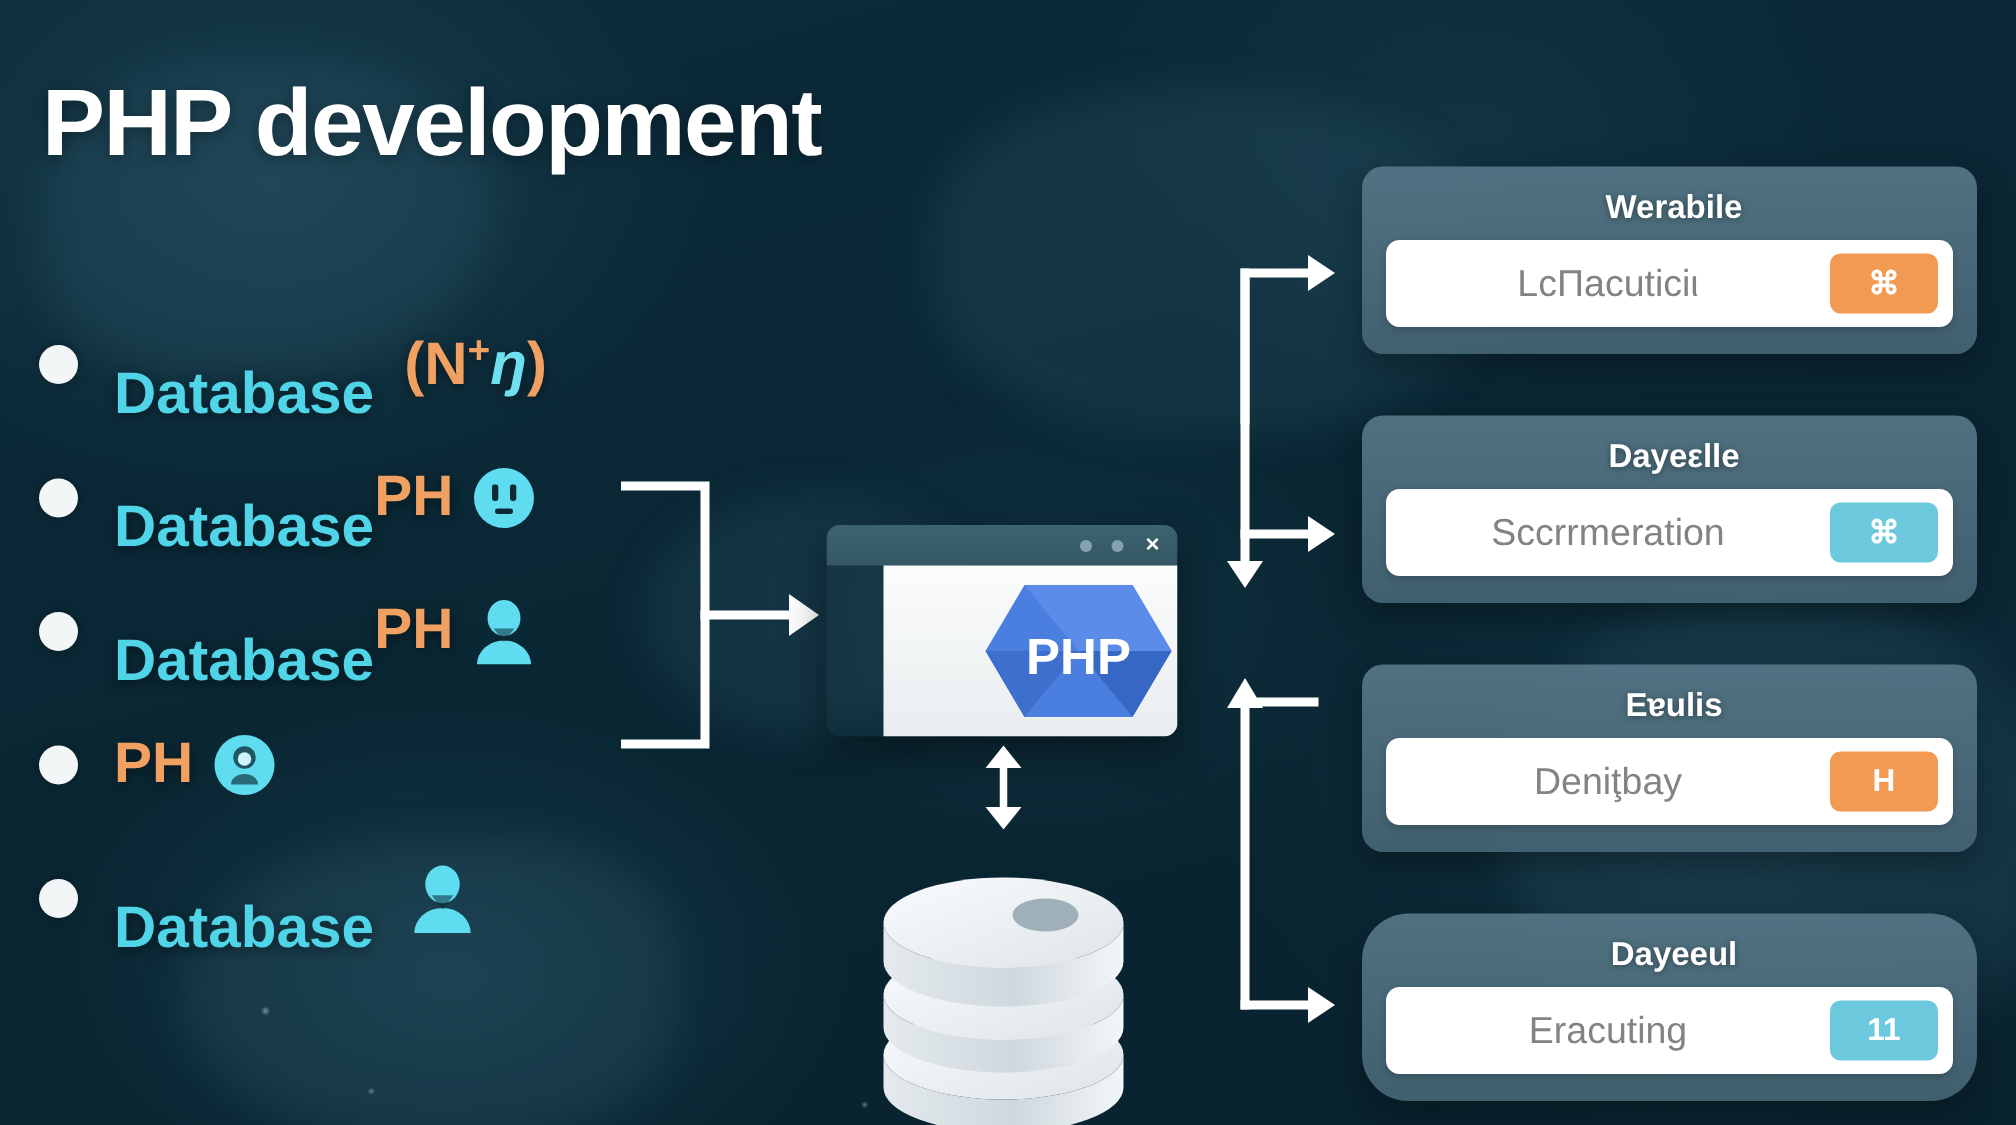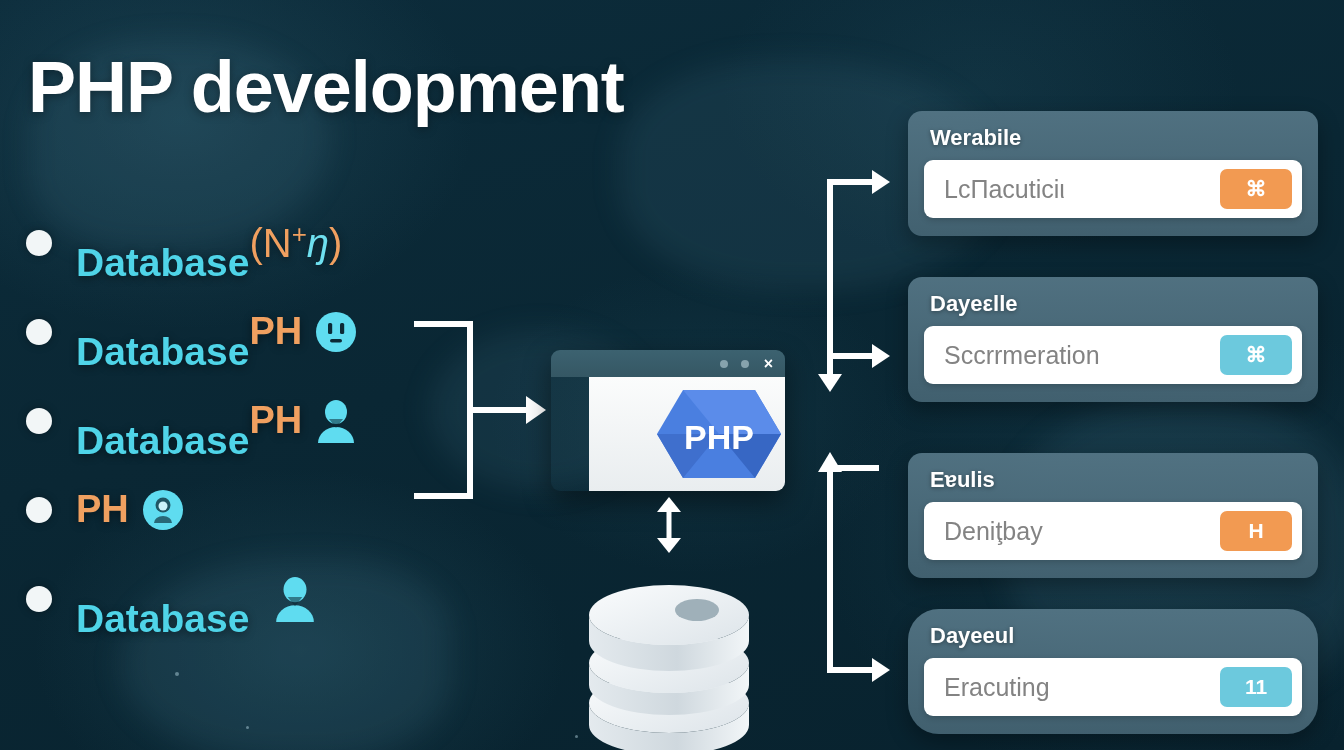--- a/index.html
+++ b/index.html
@@ -31,21 +31,21 @@
     position: absolute;
     width: 4px; height: 4px; border-radius: 50%;
     background: rgba(190,225,235,0.45);
     filter: blur(0.6px);
   }
 
   
   .title {
     position: absolute;
     left: 28px; top: 46px;
-    font-size: 72px;
+    font-size: 63px;
     font-weight: bold;
     color: #ffffff;
     letter-spacing: -1px;
     text-shadow: 0 2px 10px rgba(0,0,0,0.35);
   }
 
   
   .bullets { position: absolute; left: 26px; top: 198px; }
   .bullet-row {
     display: flex;
@@ -70,23 +70,23 @@
   }
   .b-accent {
     font-size: 38px;
     font-weight: bold;
     color: #f0a060;
     text-shadow: 0 2px 8px rgba(0,0,0,0.45);
     white-space: nowrap;
   }
   .b-paren {
     font-size: 40px;
-    font-weight: normal;
+    font-weight: bold;
     color: #f0a060;
-    margin-left: 0;
+    margin-left: 20px;
     white-space: nowrap;
     text-shadow: 0 2px 8px rgba(0,0,0,0.45);
   }
   .b-paren .cy { color: #6fe0f0; font-style: italic; }
   .b-icon { margin-left: 13px; display: flex; align-items: center; }
 
   
   .bracket { position: absolute; pointer-events: none; }
 
   
@@ -125,20 +125,21 @@
   
   .card {
     position: absolute;
     left: 908px;
     width: 410px;
     border-radius: 14px;
     background: linear-gradient(180deg, rgba(84,117,133,0.94) 0%, rgba(69,100,115,0.93) 100%);
     box-shadow: 0 8px 22px rgba(0,0,0,0.32);
     padding: 12px 16px 18px 16px;
     box-sizing: border-box;
+    text-align: center;
   }
   .card-title {
     color: #ffffff;
     font-size: 22px;
     font-weight: bold;
     margin: 2px 0 9px 6px;
     text-shadow: 0 1px 4px rgba(0,0,0,0.4);
   }
   .card-field {
     background: #ffffff;
@@ -332,21 +333,21 @@
   </div>
 
   <div class="card" style="top:277px;">
     <div class="card-title">Dayeεlle</div>
     <div class="card-field">
       <span class="field-text">Sccrrmeration</span>
       <span class="badge" style="background:#6cc9dd;">⌘</span>
     </div>
   </div>
 
-  <div class="card" style="top:453px;">
+  <div class="card" style="top:443px;">
     <div class="card-title">Eɐulis</div>
     <div class="card-field">
       <span class="field-text">Deniţbay</span>
       <span class="badge" style="background:#f29a52;">H</span>
     </div>
   </div>
 
   <div class="card" style="top:609px;border-radius:31px;">
     <div class="card-title">Dayeeul</div>
     <div class="card-field">

